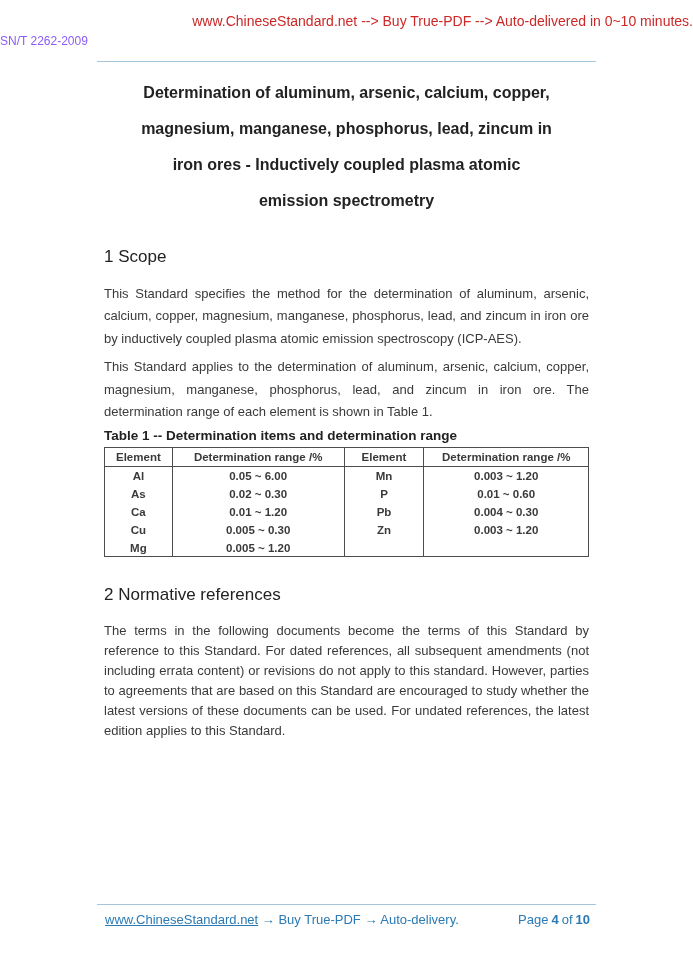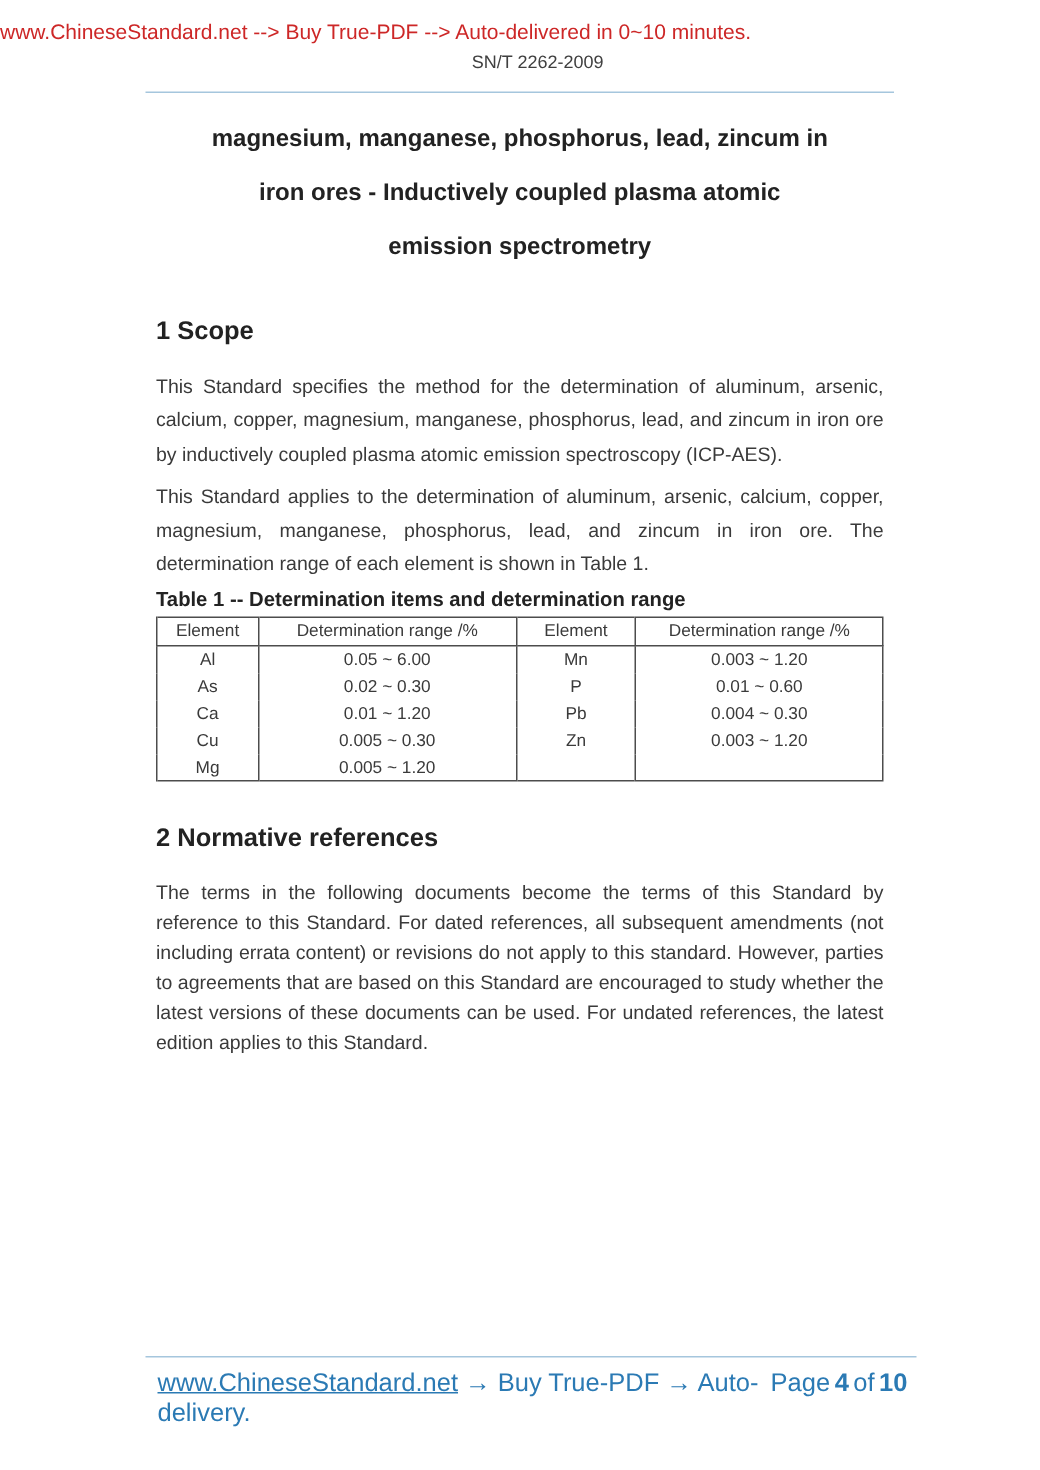--- a/index.html
+++ b/index.html
@@ -9,53 +9,51 @@
     width: 693px;
     height: 980px;
     background: #ffffff;
     font-family: "Liberation Sans", sans-serif;
     color: #3a3a3a;
     overflow: hidden;
   }
   
   .hdr-promo {
     padding-top: 13px;
-    text-align: left;
+    text-align: right;
     font-size: 14px;
     line-height: 17px;
     color: #cd2727;
   }
   .hdr-code {
     margin-top: 4px;
-    text-align: center;
     font-size: 12px;
     line-height: 14px;
-    color: #404040;
-    padding-left: 24px;
+    color: #8b5cf6;
   }
   .hdr-rule {
     margin: 13px 97px 0 97px;
     border: none;
     border-top: 1px solid #a5c6dd;
     height: 0;
   }
   
   .content { margin: 0 104px; }
   .doc-title {
     margin-top: 13px;
     text-align: center;
     font-size: 16px;
     font-weight: bold;
     line-height: 36px;
     color: #222222;
   }
   .section-heading {
     margin-top: 26px;
     font-size: 17px;
-    font-weight: bold;
+    font-weight: normal;
     line-height: 23px;
     color: #222222;
   }
   .body-par {
     margin-top: 15px;
     font-size: 13px;
     line-height: 22.4px;
     text-align: justify;
   }
   .body-par.tight { margin-top: 6px; }
@@ -84,45 +82,45 @@
     margin-top: 3px;
     width: 100%;
     border-collapse: collapse;
     border: 1px solid #4d4d4d;
     font-size: 11.5px;
     color: #3a3a3a;
   }
   table.det-table th, table.det-table td {
     border-left: 1px solid #4d4d4d;
     border-right: 1px solid #4d4d4d;
-    font-weight: normal;
+    font-weight: bold;
     text-align: center;
     height: 18px;
     padding: 0 2px;
   }
   table.det-table thead th {
     border-bottom: 1px solid #4d4d4d;
     height: 19px;
   }
   table.det-table col.c1 { width: 14%; }
   table.det-table col.c2 { width: 35.5%; }
   table.det-table col.c3 { width: 16.5%; }
   table.det-table col.c4 { width: 34%; }
   
   .footer {
     position: absolute;
     left: 97px;
-    right: 82px;
+    right: 97px;
     top: 904px;
     border-top: 1px solid #a5c6dd;
     padding: 7px 6px 0 8px;
     display: flex;
     justify-content: space-between;
     align-items: flex-start;
-    font-size: 17px;
+    font-size: 13px;
     color: #2b7ab4;
   }
   .footer a {
     color: #2b7ab4;
     text-decoration: underline;
     cursor: pointer;
   }
   .footer .bold { font-weight: bold; }
   .footer-right span { margin-left: 3px; }
 </style>
@@ -131,20 +129,21 @@
 
 <div class="page">
 
   <div class="hdr-promo">www.ChineseStandard.net --&gt; Buy True-PDF --&gt; Auto-delivered in 0~10 minutes.</div>
   <div class="hdr-code">SN/T 2262-2009</div>
   <hr class="hdr-rule">
 
   <div class="content">
 
     <div class="doc-title">
+      <div>Determination of aluminum, arsenic, calcium, copper,</div>
       <div>magnesium, manganese, phosphorus, lead, zincum in</div>
       <div>iron ores - Inductively coupled plasma atomic</div>
       <div>emission spectrometry</div>
     </div>
 
     <div class="section-heading">1 Scope</div>
     <p class="body-par">This Standard specifies the method for the determination of aluminum, arsenic, calcium, copper, magnesium, manganese, phosphorus, lead, and zincum in iron ore by inductively coupled plasma atomic emission spectroscopy (ICP-AES).</p>
     <p class="body-par tight">This Standard applies to the determination of aluminum, arsenic, calcium, copper, magnesium, manganese, phosphorus, lead, and zincum in iron ore. The determination range of each element is shown in Table 1.</p>
 
     <div class="tbl-caption">Table 1 -- Determination items and determination range</div>

